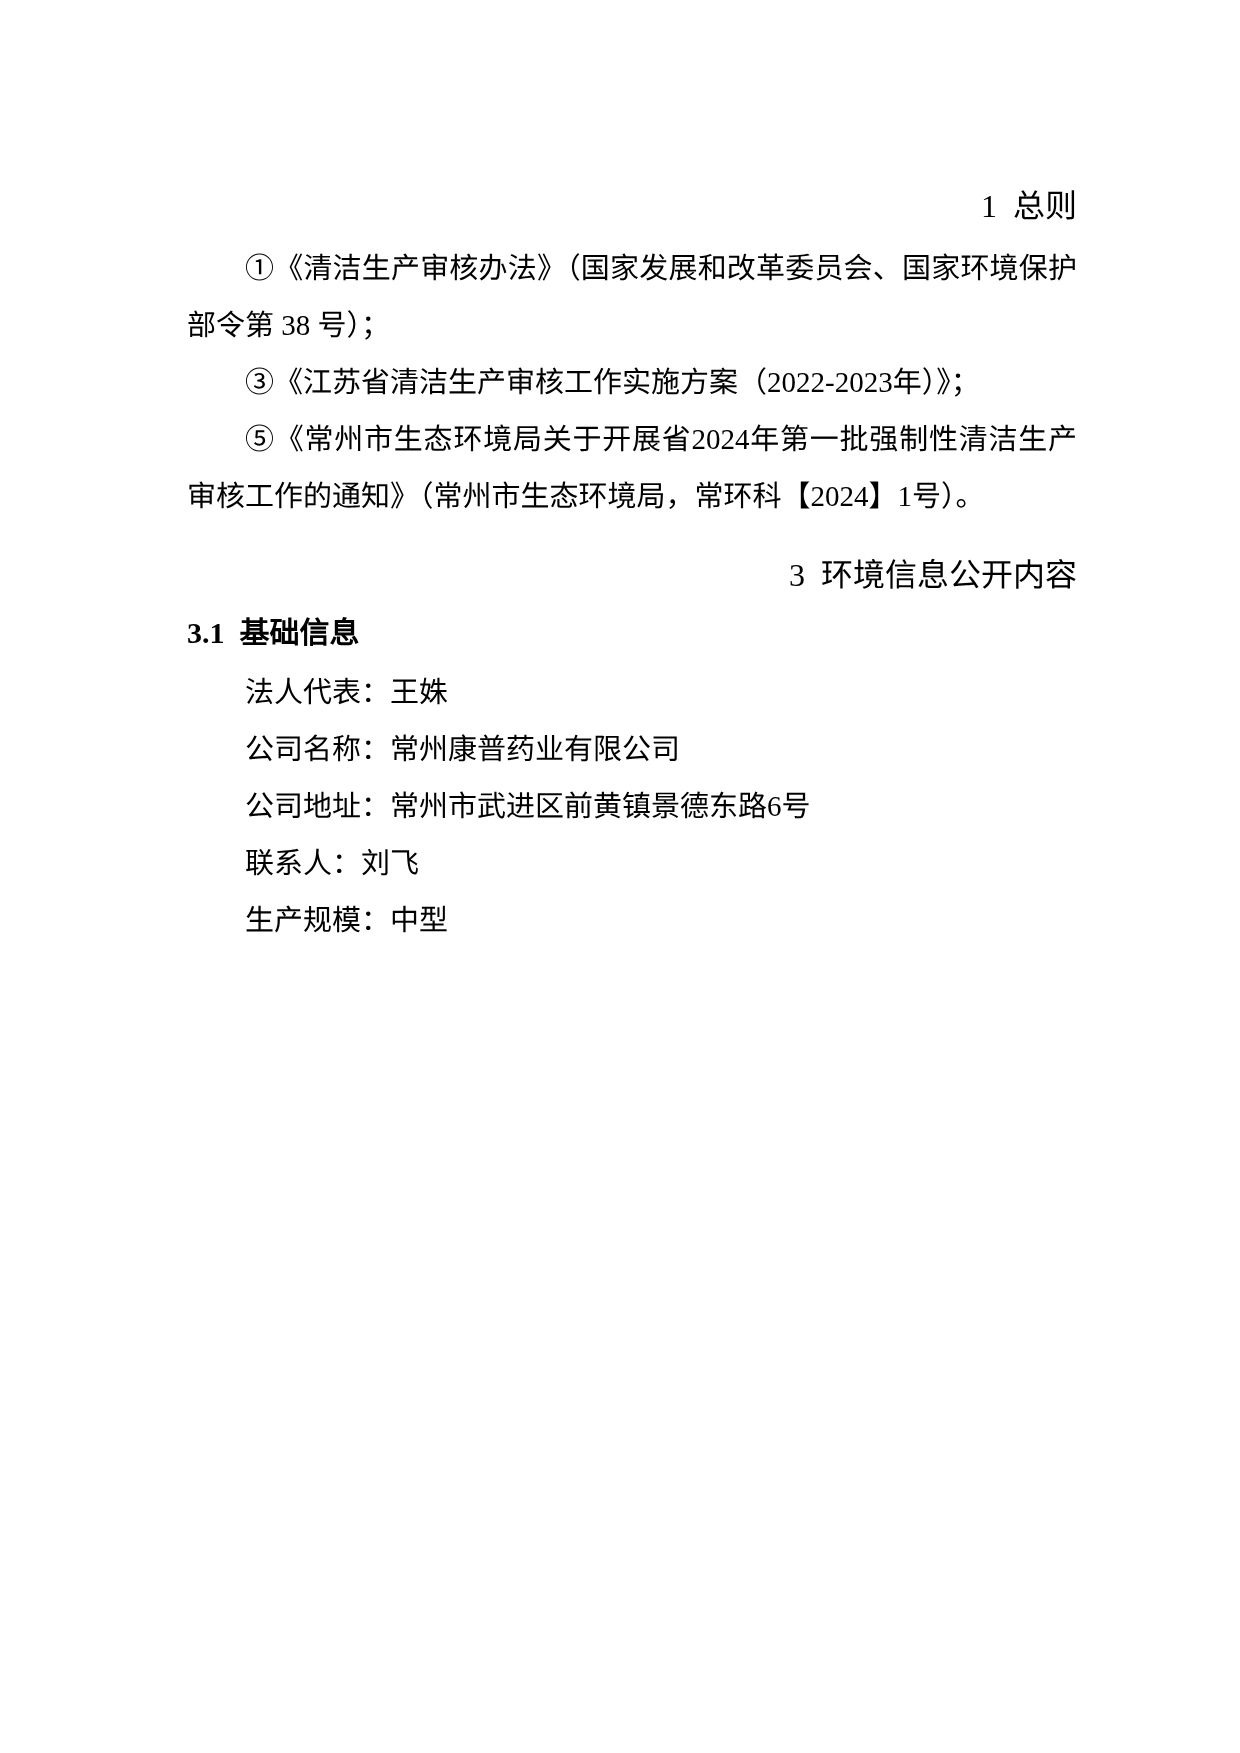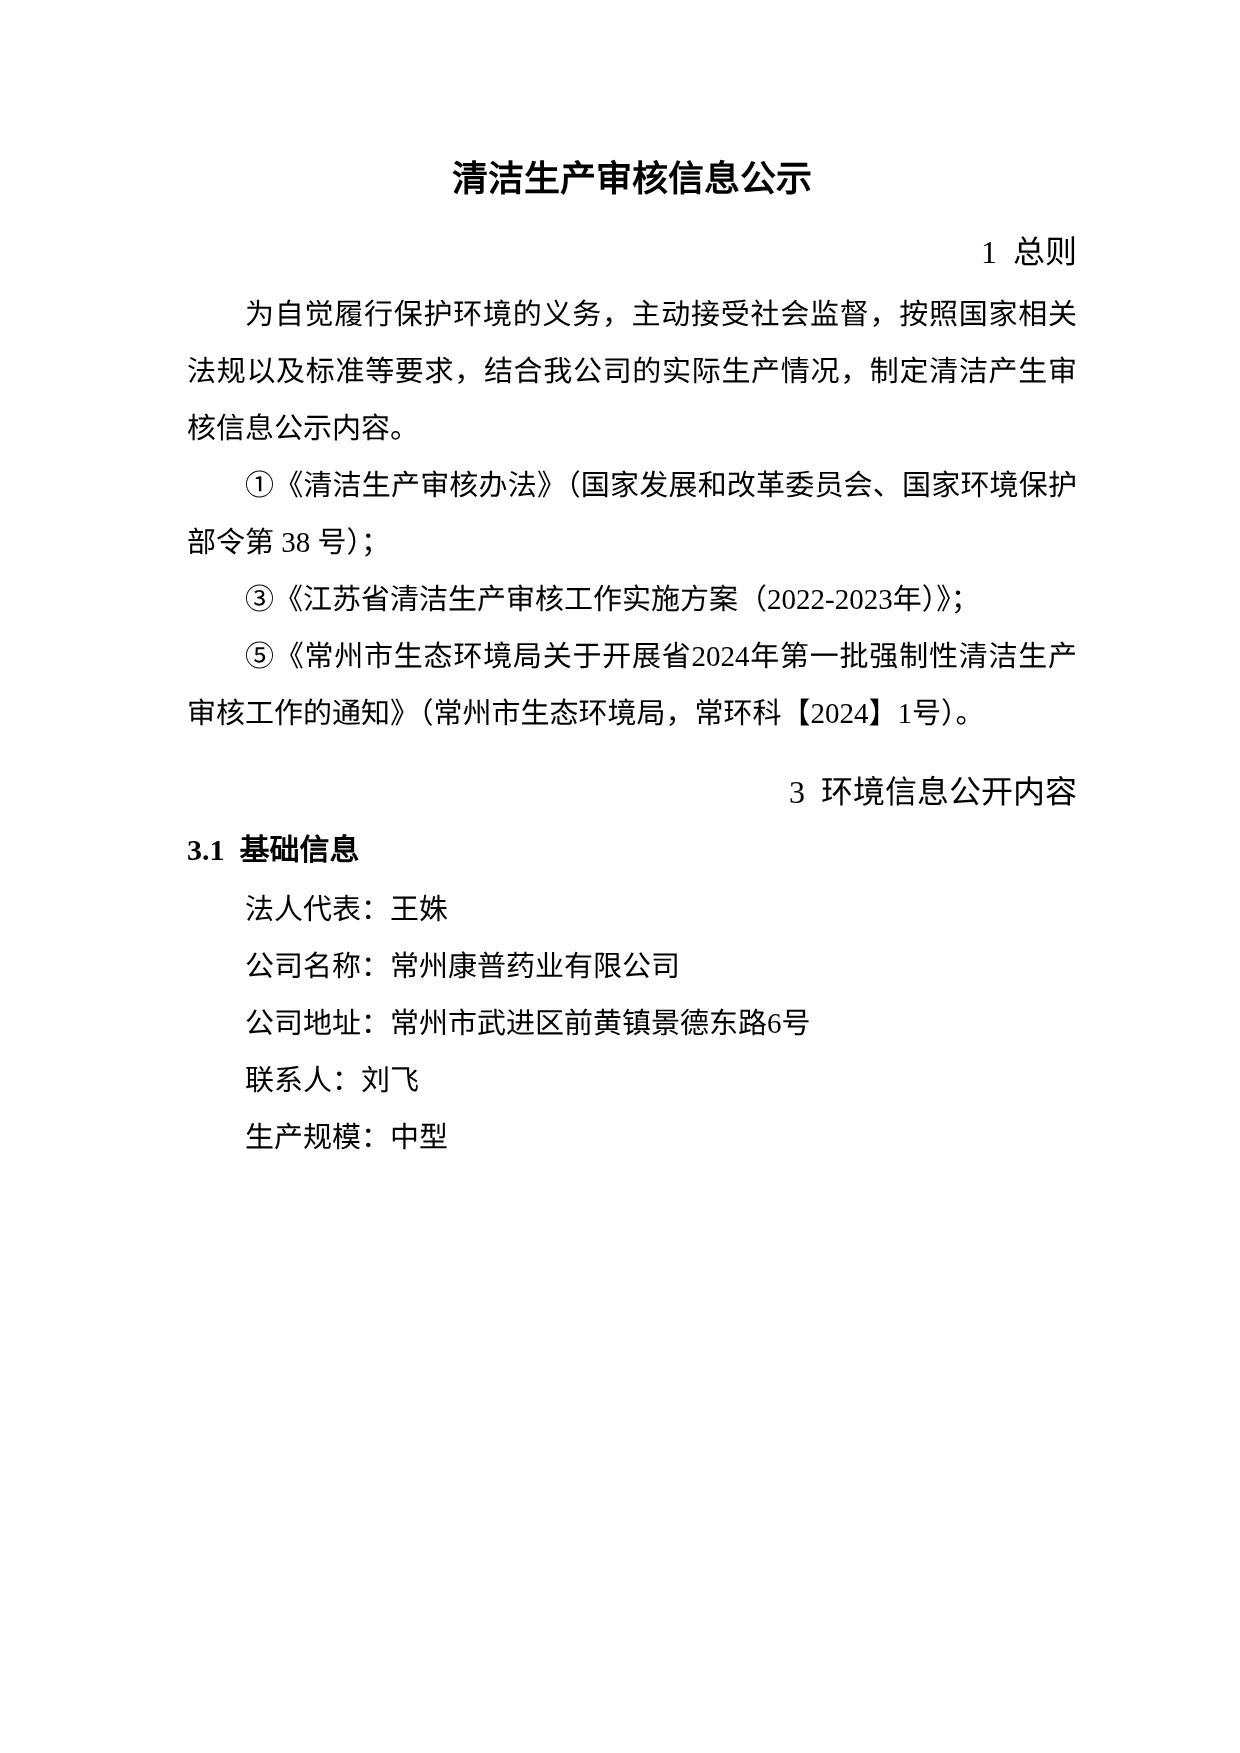--- a/index.html
+++ b/index.html
@@ -53,25 +53,23 @@
     margin: 0;
     text-indent: 2em;
     text-align: left;
   }
 </style>
 </head>
 <body>
 
 <div class="page">
 
-  <h1 class="doc-title">清洁生产审核信息公示</h1>
 
   <h2 class="h1">1  总则</h2>
 
-  <p class="body-p">为自觉履行保护环境的义务，主动接受社会监督，按照国家相关法规以及标准等要求，结合我公司的实际生产情况，制定清洁产生审核信息公示内容。</p>
 
 
   <p class="body-p">①《清洁生产审核办法》（国家发展和改革委员会、国家环境保护部令第 38 号）；</p>
   <p class="body-p">③《江苏省清洁生产审核工作实施方案（2022-2023年）》；</p>
   <p class="body-p">⑤《常州市生态环境局关于开展省2024年第一批强制性清洁生产审核工作的通知》（常州市生态环境局，常环科【2024】1号）。</p>
 
   <h2 class="h1">3  环境信息公开内容</h2>
 
   <h3 class="h2">3.1  基础信息</h3>
 

